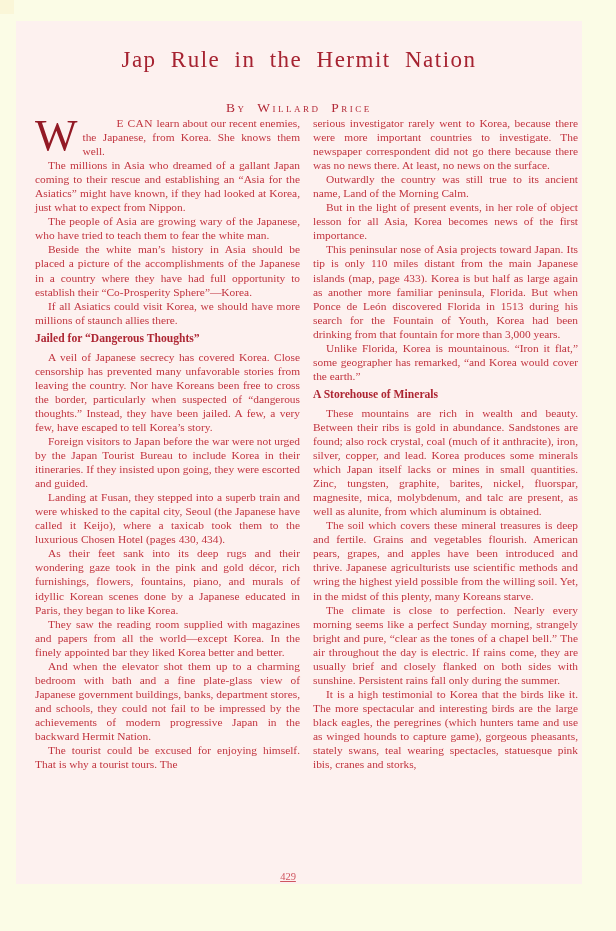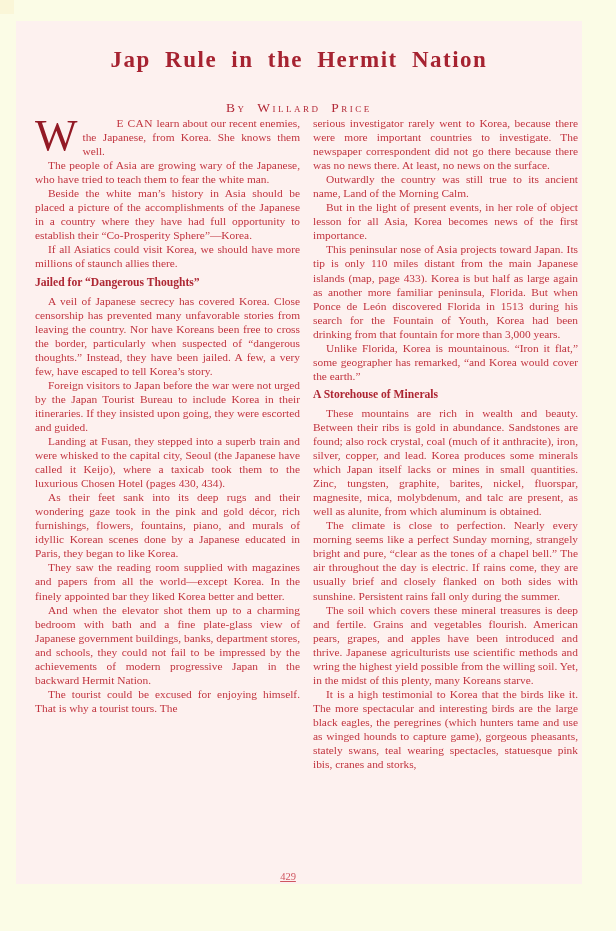--- a/index.html
+++ b/index.html
@@ -15,21 +15,21 @@
     background: #faf6d8;
   }
   .page {
     position: absolute; left: 16px; top: 21px;
     width: 566px; height: 863px;
     background: #fdf1ef;
   }
   .title {
     margin: 0; padding-top: 26px;
     text-align: center;
-    font-size: 23px; font-weight: 700;
+    font-size: 23px; font-weight: 400;
     letter-spacing: 1.5px; word-spacing: 7px;
     color: #a62331;
   }
   .byline {
     margin: 16px; padding-top: 11px;
     text-align: center;
     font-variant: small-caps;
     font-size: 13.5px;
     letter-spacing: 2.5px; word-spacing: 5px;
     color: #b32a38;
@@ -81,40 +81,41 @@
 
 <div class="corner-artifact"></div>
 
 <div class="page">
   <h1 class="title">Jap Rule in the Hermit Nation</h1>
   <div class="byline">By Willard Price</div>
 
   <div class="columns">
     <div class="col">
         <p class="opening"><span class="dropcap">W</span><span class="lead-caps">E CAN </span>learn about our recent enemies, the Japanese, from Korea. She knows them well.</p>
+        <p>The millions in Asia who dreamed of a gallant Japan coming to their rescue and establishing an “Asia for the Asiatics” might have known, if they had looked at Korea, just what to expect from Nippon.</p>
         <p>The people of Asia are growing wary of the Japanese, who have tried to teach them to fear the white man.</p>
         <p>Beside the white man’s history in Asia should be placed a picture of the accomplishments of the Japanese in a country where they have had full opportunity to establish their “Co-Prosperity Sphere”—Korea.</p>
         <p>If all Asiatics could visit Korea, we should have more millions of staunch allies there.</p>
         <div class="section-heading">Jailed for “Dangerous Thoughts”</div>
         <p>A veil of Japanese secrecy has covered Korea. Close censorship has prevented many unfavorable stories from leaving the country. Nor have Koreans been free to cross the border, particularly when suspected of “dangerous thoughts.” Instead, they have been jailed. A few, a very few, have escaped to tell Korea’s story.</p>
         <p>Foreign visitors to Japan before the war were not urged by the Japan Tourist Bureau to include Korea in their itineraries. If they insisted upon going, they were escorted and guided.</p>
         <p>Landing at Fusan, they stepped into a superb train and were whisked to the capital city, Seoul (the Japanese have called it Keijo), where a taxicab took them to the luxurious Chosen Hotel (pages 430, 434).</p>
         <p>As their feet sank into its deep rugs and their wondering gaze took in the pink and gold décor, rich furnishings, flowers, fountains, piano, and murals of idyllic Korean scenes done by a Japanese educated in Paris, they began to like Korea.</p>
         <p>They saw the reading room supplied with magazines and papers from all the world—except Korea. In the finely appointed bar they liked Korea better and better.</p>
         <p>And when the elevator shot them up to a charming bedroom with bath and a fine plate-glass view of Japanese government buildings, banks, department stores, and schools, they could not fail to be impressed by the achievements of modern progressive Japan in the backward Hermit Nation.</p>
         <p>The tourist could be excused for enjoying himself. That is why a tourist tours. The</p>
       </div>
     <div class="col">
         <p class="no-indent">serious investigator rarely went to Korea, because there were more important countries to investigate. The newspaper correspondent did not go there because there was no news there. At least, no news on the surface.</p>
         <p>Outwardly the country was still true to its ancient name, Land of the Morning Calm.</p>
         <p>But in the light of present events, in her role of object lesson for all Asia, Korea becomes news of the first importance.</p>
         <p>This peninsular nose of Asia projects toward Japan. Its tip is only 110 miles distant from the main Japanese islands (map, page 433). Korea is but half as large again as another more familiar peninsula, Florida. But when Ponce de León discovered Florida in 1513 during his search for the Fountain of Youth, Korea had been drinking from that fountain for more than 3,000 years.</p>
         <p>Unlike Florida, Korea is mountainous. “Iron it flat,” some geographer has remarked, “and Korea would cover the earth.”</p>
         <div class="section-heading">A Storehouse of Minerals</div>
         <p>These mountains are rich in wealth and beauty. Between their ribs is gold in abundance. Sandstones are found; also rock crystal, coal (much of it anthracite), iron, silver, copper, and lead. Korea produces some minerals which Japan itself lacks or mines in small quantities. Zinc, tungsten, graphite, barites, nickel, fluorspar, magnesite, mica, molybdenum, and talc are present, as well as alunite, from which aluminum is obtained.</p>
+        <p>The soil which covers these mineral treasures is deep and fertile. Grains and vegetables flourish. American pears, grapes, and apples have been introduced and thrive. Japanese agriculturists use scientific methods and wring the highest yield possible from the willing soil. Yet, in the midst of this plenty, many Koreans starve.</p>
         <p>The climate is close to perfection. Nearly every morning seems like a perfect Sunday morning, strangely bright and pure, “clear as the tones of a chapel bell.” The air throughout the day is electric. If rains come, they are usually brief and closely flanked on both sides with sunshine. Persistent rains fall only during the summer.</p>
-        <p>The soil which covers these mineral treasures is deep and fertile. Grains and vegetables flourish. American pears, grapes, and apples have been introduced and thrive. Japanese agriculturists use scientific methods and wring the highest yield possible from the willing soil. Yet, in the midst of this plenty, many Koreans starve.</p>
         <p>It is a high testimonial to Korea that the birds like it. The more spectacular and interesting birds are the large black eagles, the peregrines (which hunters tame and use as winged hounds to capture game), gorgeous pheasants, stately swans, teal wearing spectacles, statuesque pink ibis, cranes and storks,</p>
       </div>
   </div>
 
   <div class="page-number">429</div>
 </div>
 
 </body></html>

